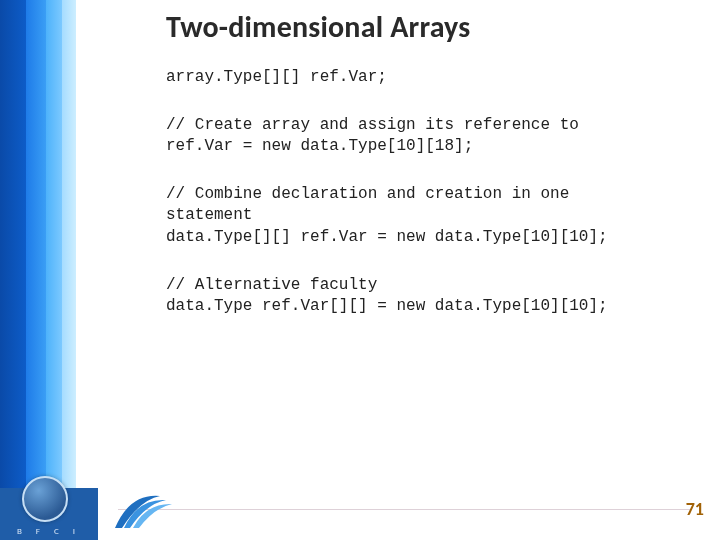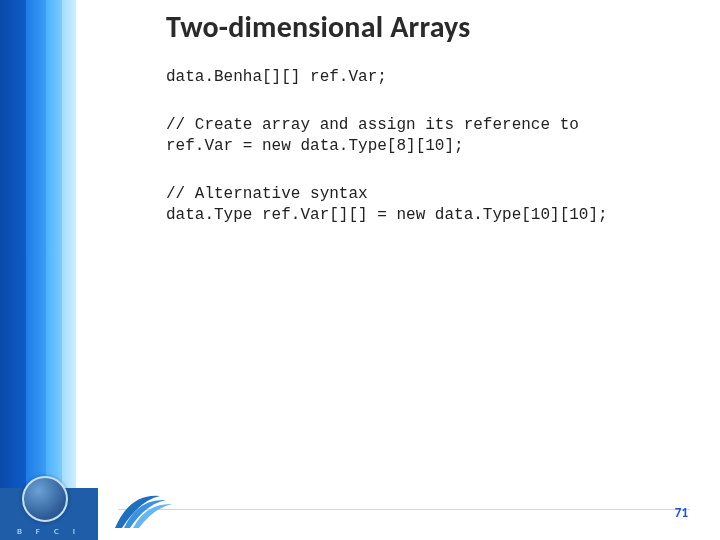--- a/index.html
+++ b/index.html
@@ -88,53 +88,58 @@
   .footer-line {
     position: absolute;
     left: 118px; right: 30px;
     bottom: 30px;
     height: 1px;
     background: #a07b8f;
     opacity: .35;
   }
   .page-num {
     position: absolute;
-    right: 32px;
+    right: 16px;
     bottom: 20px;
-    font-size: 13px;
+    font-size: 18px;
     font-weight: 700;
-    color: #1d4ed8;
+    color: #a16207;
   }
 </style>
 </head>
 <body>
 
 <div class="left-rail">
   <div class="stripe s1"></div>
   <div class="stripe s2"></div>
   <div class="stripe s3"></div>
   <div class="stripe s4"></div>
   <div class="stripe s5"></div>
 </div>
 
 <div class="content">
   <h1 class="title">Two-dimensional Arrays</h1>
 
   <div class="code-block">
-    <div>data.Benha[][] ref.Var;</div>
+    <div>array.Type[][] ref.Var;</div>
   </div>
 
   <div class="code-block">
     <div>// Create array and assign its reference to</div>
-    <div>ref.Var = new data.Type[8][10];</div>
+    <div>ref.Var = new data.Type[10][18];</div>
   </div>
 
+  <div class="code-block">
+    <div>// Combine declaration and creation in one</div>
+    <div>statement</div>
+    <div>data.Type[][] ref.Var = new data.Type[10][10];</div>
+  </div>
 
   <div class="code-block">
-    <div>// Alternative syntax</div>
+    <div>// Alternative faculty</div>
     <div>data.Type ref.Var[][] = new data.Type[10][10];</div>
   </div>
 </div>
 
 <div class="footer-line"></div>
 
 <div class="bfci-bar">
   <div class="bfci-left">
     <span>B F C I</span>
   </div>

